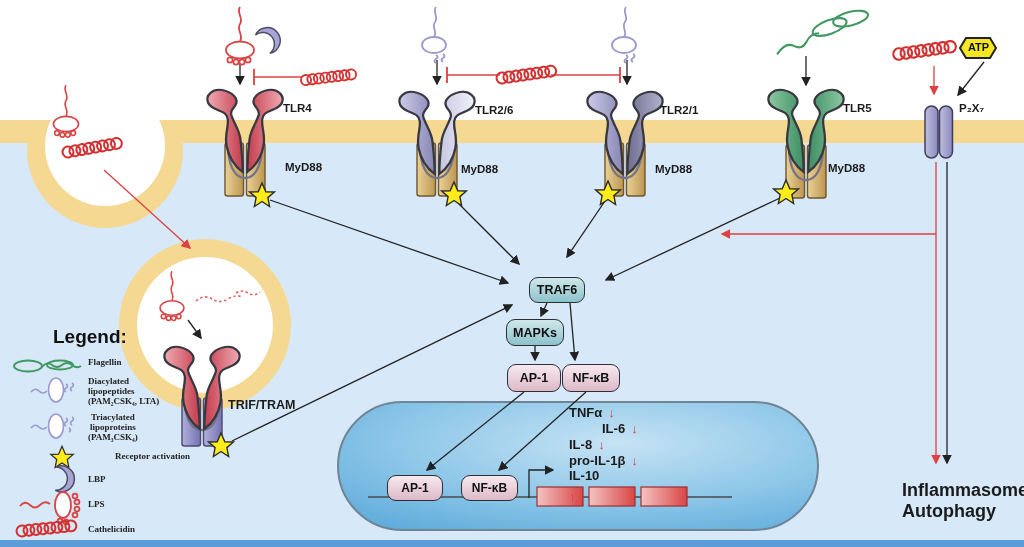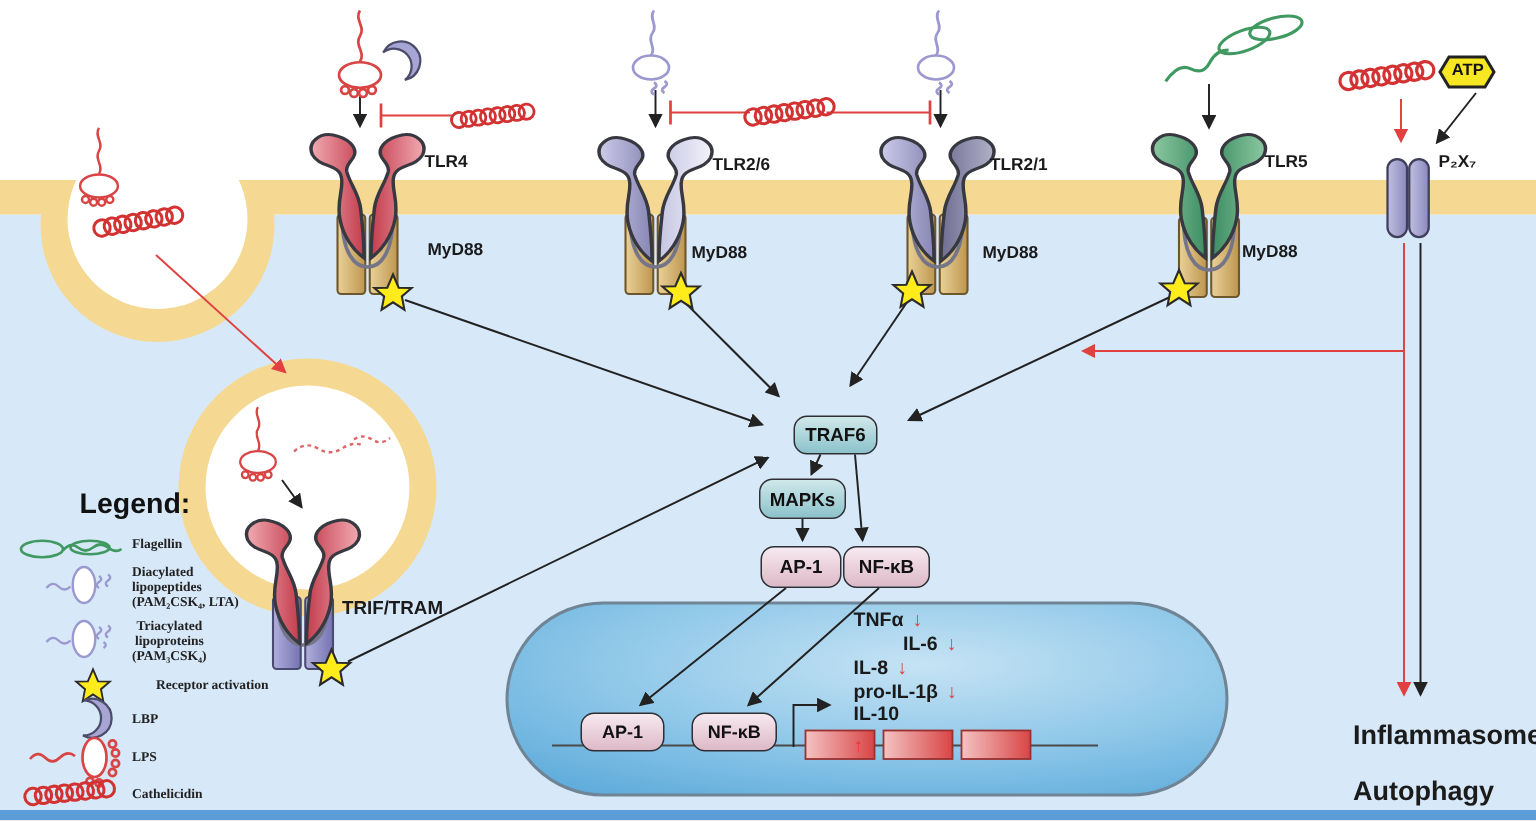--- a/index.html
+++ b/index.html
@@ -352,30 +352,30 @@
 <div class="cytrow" style="left:569px;top:453px;">
   <span>pro-IL-1β</span>
   <span class="dir">↓</span>
 </div>
 <div class="cytrow" style="left:569px;top:468px;flex-direction:column;">
   <span>IL-10</span>
   <span class="dir">↑</span>
 </div>
 
 <div class="lbl big" style="left:902px;top:480px;">Inflammasome</div>
-<div class="lbl big" style="left:902px;top:501px;margin-top:16px;">Autophagy</div>
+<div class="lbl big" style="left:902px;top:501px;">Autophagy</div>
 
 <div class="atp-text" style="left:960px;top:41px;width:37px;">ATP</div>
 
 <div class="legend-title" style="left:53px;top:326px;">Legend:</div>
 <div class="legend-label" style="left:88px;top:358px;">Flagellin</div>
 <div class="legend-label" style="left:88px;top:377px;">Diacylated
 lipopeptides
 (PAM₂CSK₄, LTA)</div>
 <div class="legend-label" style="left:88px;top:413px;text-align:center;">Triacylated
 lipoproteins
 (PAM₃CSK₄)</div>
-<div class="legend-label" style="left:81px;top:452px;padding-left:23px;">Receptor activation</div>
+<div class="legend-label" style="left:92px;top:452px;padding-left:23px;">Receptor activation</div>
 <div class="legend-label" style="left:88px;top:475px;">LBP</div>
 <div class="legend-label" style="left:88px;top:500px;">LPS</div>
 <div class="legend-label" style="left:88px;top:525px;">Cathelicidin</div>
 
 </div>
 
 </body></html>

